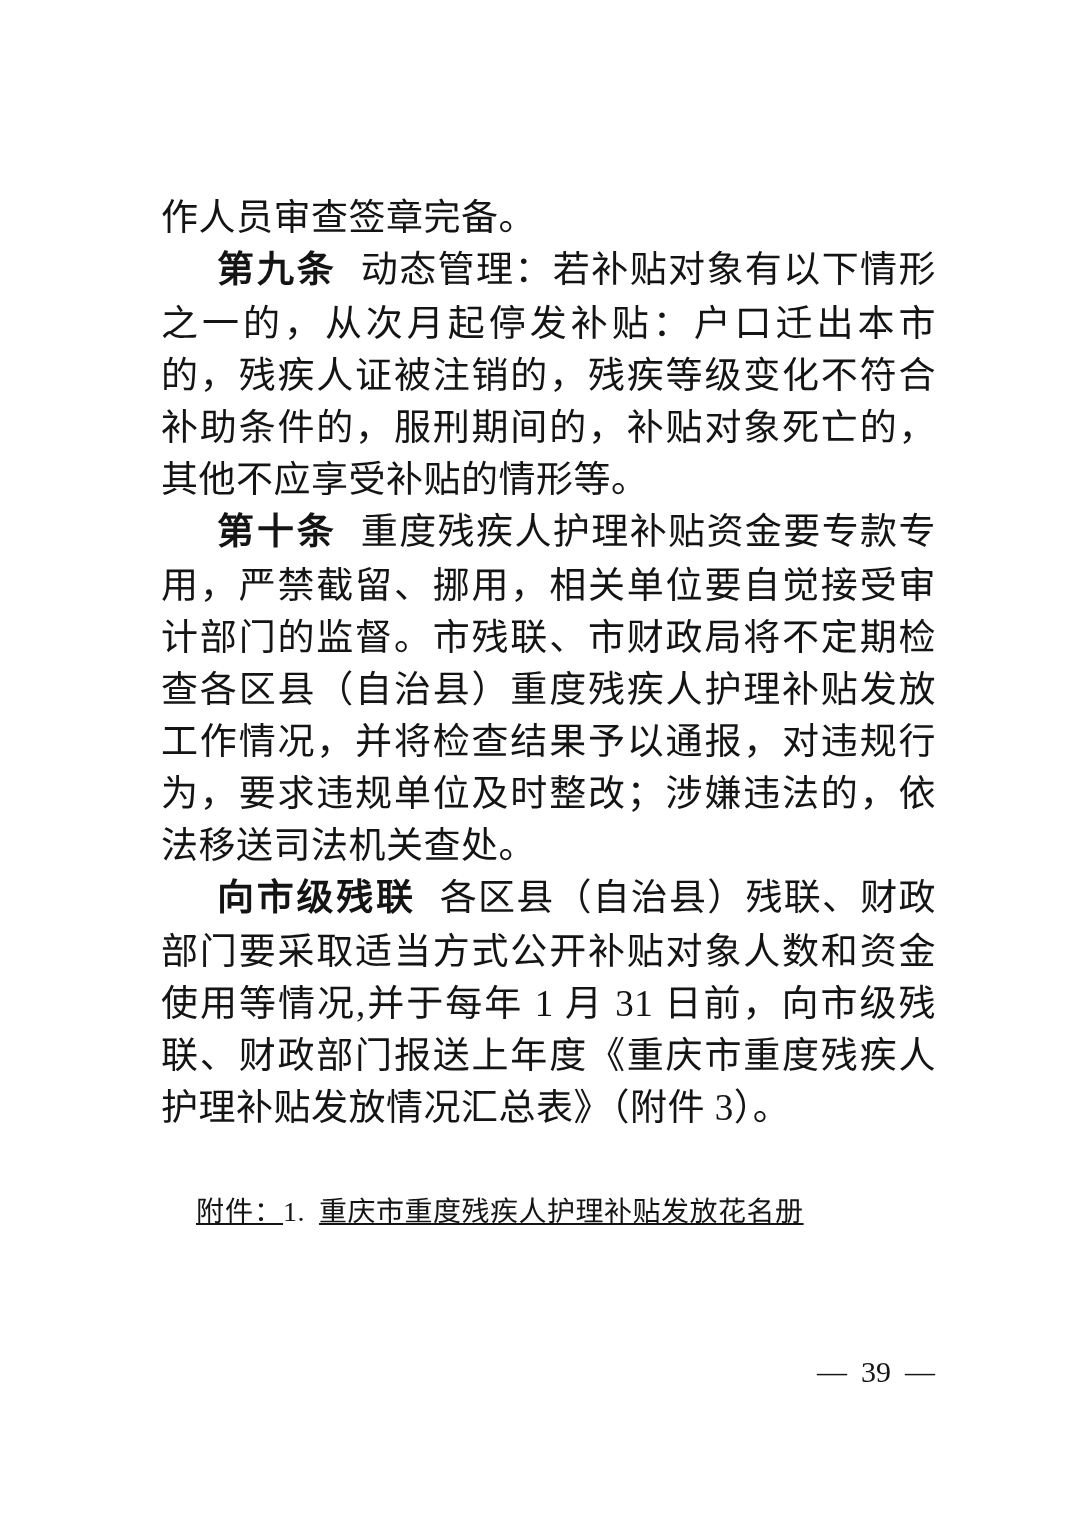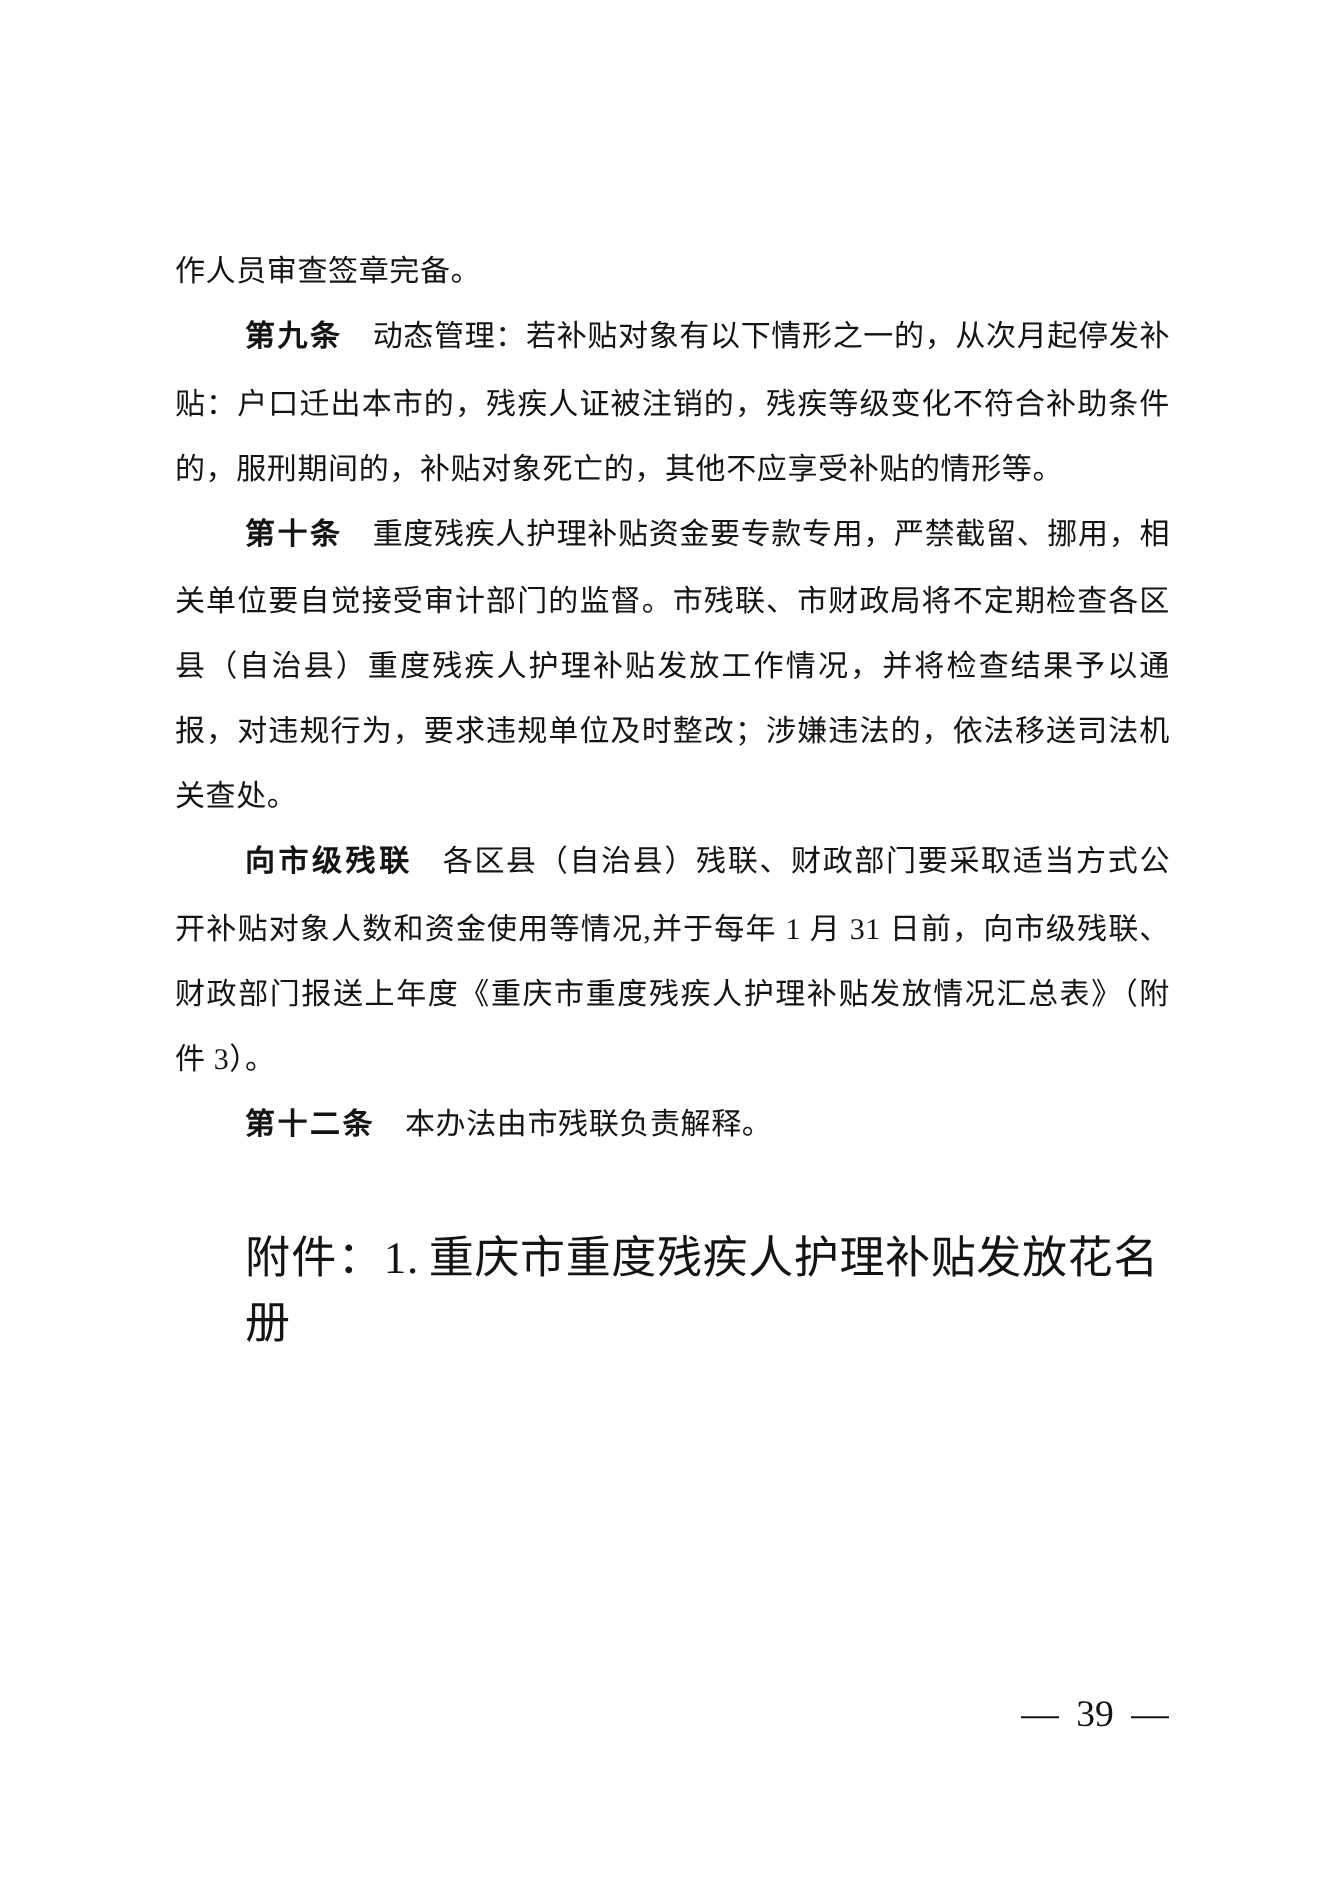--- a/index.html
+++ b/index.html
@@ -16,39 +16,41 @@
     inset: 0;
     background: #ffffff;
   }
   .content {
     position: absolute;
     left: 140px;
     top: 192px;
     width: 796px;
   }
   .para {
-    font-size: 24px;
+    font-size: 37px;
     line-height: 52px;
     text-align: justify;
     text-justify: inter-ideograph;
     letter-spacing: 0.5px;
+    margin-left: 21px;
   }
   .para.indent { text-indent: 56px; }
   .article-label {
     font-family: Liberation Mono, monospace;
     font-weight: 700;
     letter-spacing: 2px;
     margin-right: 24px;
   }
   .attachments {
     margin-top: 52px;
-    font-size: 36px;
+    font-size: 28px;
     line-height: 52px;
     letter-spacing: 0.5px;
     text-align: left;
+    text-decoration: underline;
   }
   .att-row-first { padding-left: 56px; }
   .att-row { padding-left: 141px; }
   .att-label { letter-spacing: 1px; }
   .att-num { display: inline-block; width: 36px; }
   .page-footer {
     position: absolute;
     top: 1350px;
     right: 139px;
     font-size: 30px;
@@ -66,21 +68,20 @@
   <div class="content">
 
     <p class="para">作人员审查签章完备。</p>
 
     <p class="para indent"><span class="article-label">第九条</span><span>动态管理：若补贴对象有以下情形之一的，从次月起停发补贴：户口迁出本市的，残疾人证被注销的，残疾等级变化不符合补助条件的，服刑期间的，补贴对象死亡的，其他不应享受补贴的情形等。</span></p>
 
     <p class="para indent"><span class="article-label">第十条</span><span>重度残疾人护理补贴资金要专款专用，严禁截留、挪用，相关单位要自觉接受审计部门的监督。市残联、市财政局将不定期检查各区县（自治县）重度残疾人护理补贴发放工作情况，并将检查结果予以通报，对违规行为，要求违规单位及时整改；涉嫌违法的，依法移送司法机关查处。</span></p>
 
     <p class="para indent"><span class="article-label">向市级残联</span><span>各区县（自治县）残联、财政部门要采取适当方式公开补贴对象人数和资金使用等情况,并于每年 1 月 31 日前，向市级残联、财政部门报送上年度《重庆市重度残疾人护理补贴发放情况汇总表》（附件 3）。</span></p>
 
-    <p class="para indent"><span class="article-label">第十二条</span><span>本办法由市残联负责解释。</span></p>
 
     <div class="attachments">
       <div class="att-row-first"><span class="att-label">附件：</span><span class="att-num">1.</span><span>重庆市重度残疾人护理补贴发放花名册</span></div>
     </div>
 
   </div>
 
   <div class="page-footer">
     <span>—</span>
     <span>39</span>

